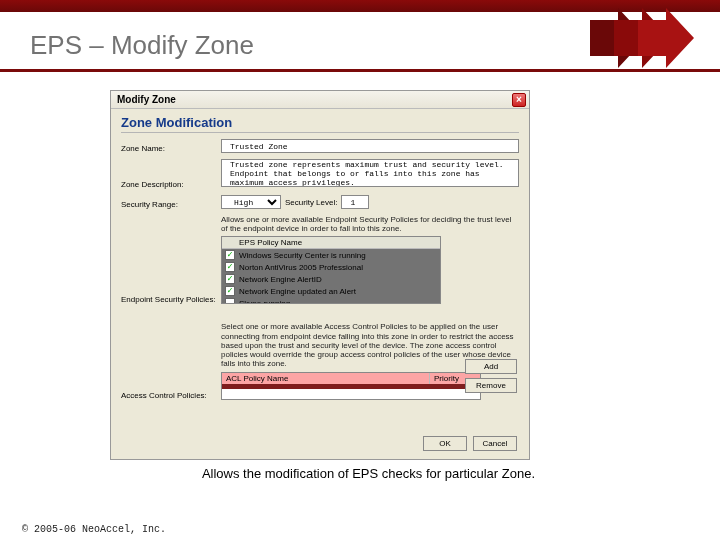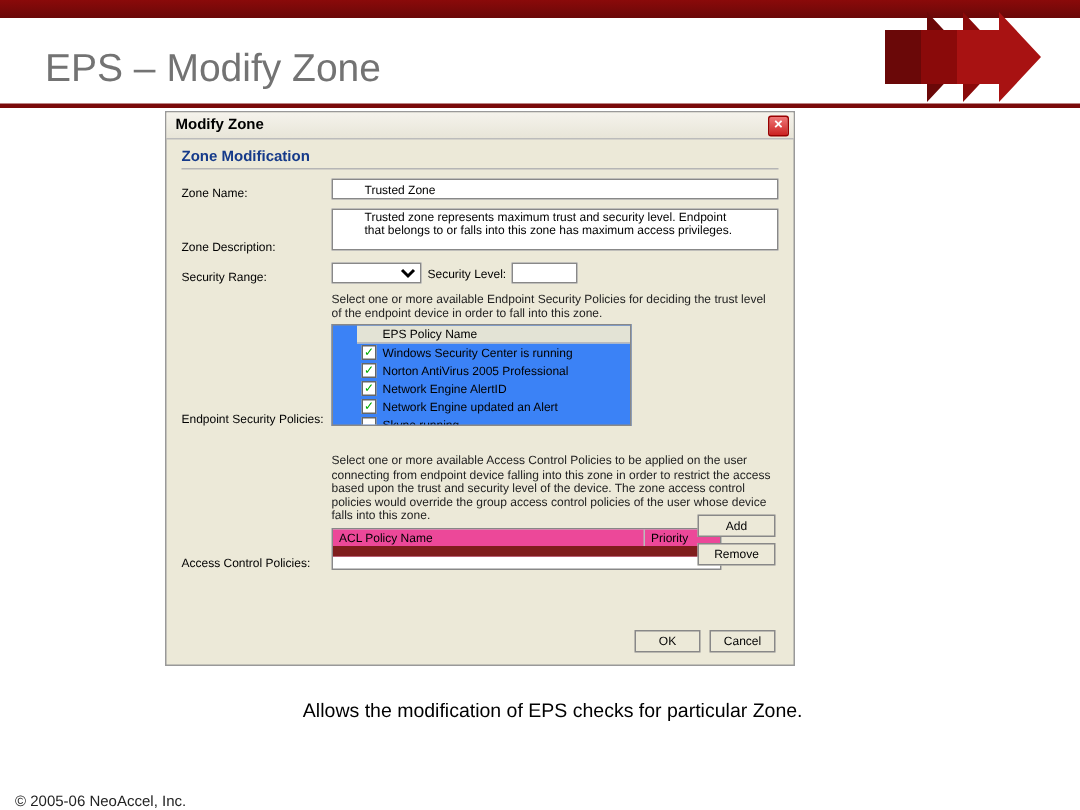--- a/index.html
+++ b/index.html
@@ -18,21 +18,21 @@
   }
   .slide-title {
     position: absolute; left: 30px; top: 30px;
     font-size: 26px; color: #737373; font-weight: 400;
   }
   .arrows { position: absolute; right: 20px; top: 8px; }
   .arrows svg { width: 110px; height: 60px; }
 
   
   .shot {
-    position: absolute; left: 110px; top: 74px;
+    position: absolute; left: 110px; top: 90px;
     width: 420px; height: 370px;
     border: 1px solid #999;
     background: #ece9d8;
     font-family: Tahoma, Arial, sans-serif;
     font-size: 8px;
     color: #000;
   }
   .titlebar {
     height: 18px;
     background: linear-gradient(#f5f3ec,#e8e5d8);
@@ -41,64 +41,63 @@
     padding: 0 3px 0 6px;
     font-size: 10px; font-weight: bold;
   }
   .closebtn {
     width: 14px; height: 14px; background: linear-gradient(#e77,#c22);
     border: 1px solid #900; color: #fff; font-size: 10px; line-height: 12px;
     text-align: center; border-radius: 2px; cursor: pointer;
   }
 
   .panel { padding: 6px 10px; }
-  .grouptitle { color: #153a8a; font-size: 10px; font-weight: bold; border-bottom: 1px solid #b5b5b5; padding-bottom: 2px; margin-bottom: 6px; }
+  .grouptitle { color: #153a8a; font-size: 13px; font-weight: bold; border-bottom: 1px solid #b5b5b5; padding-bottom: 2px; margin-bottom: 6px; }
 
   .row { display: flex; align-items: flex-end; margin-bottom: 6px; }
   .lbl { width: 100px; flex: 0 0 100px; font-size: 8px; }
   .val { flex: 1; }
 
   .textbox, .textarea, .select, .smallnum {
-    border: 1px solid #888; background: #fff; font-size: 8px; padding: 1px 21px;
-    font-family: Liberation Sans, sans-serif;
+    border: 1px solid #888; background: #fff; font-size: 8px; padding: 1px 8px;
+    font-family: Liberation Mono, monospace;
   }
   .textbox { width: 100%; height: 14px; }
   .textarea { width: 100%; height: 28px; resize: none; line-height: 1.1; }
   .select { width: 60px; height: 14px; }
   .smallnum { width: 28px; height: 14px; }
 
   .secrow { display: flex; align-items: center; gap: 4px; }
 
   .helptext { font-size: 8px; color: #222; line-height: 1.15; }
 
   .listbox {
-    border: 1px solid #888; background: #3b82f6; width: 200px; height: 68px; overflow: hidden;
+    border: 1px solid #888; background: #737373; width: 220px; height: 68px; overflow: hidden;
     margin-top: 3px;
-    padding-left: 16px;
   }
   .listbox .hdr { background: #e3e3d5; border-bottom: 1px solid #bbb; font-size: 8px; padding: 1px 3px; display:flex; }
   .listbox .hdr span:first-child { width: 14px; }
   .listbox .itm { display: flex; align-items: center; padding: 0 3px; height: 12px; font-size: 8px; }
   .chk { width: 10px; height: 10px; border: 1px solid #666; background:#fff; margin-right: 4px; display:inline-flex; align-items:center; justify-content:center; font-size:8px; color:#0a0; line-height:8px;}
 
   .aclbox { border:1px solid #888; background:#fff; width: 260px; height:28px; margin-top:4px; }
-  .aclbox .ahdr { display:flex; background:#ec4899; border-bottom:7px solid #7f1d1d; font-size:8px; }
+  .aclbox .ahdr { display:flex; background:#fca5a5; border-bottom:5px solid #7f1d1d; font-size:8px; }
   .aclbox .ahdr span { padding:1px 4px; }
   .aclbox .ahdr span:first-child { flex:1; border-right:1px solid #bbb; }
   .aclbox .ahdr span:last-child { width:50px; }
 
   .sidebtns { position:absolute; right:12px; display:flex; flex-direction:column; gap:4px; }
   .btn { border:1px solid #888; background:#ece9d8; font-size:8px; padding:2px 0; width:52px; text-align:center; cursor:pointer; }
 
   .dlgbtns { position:absolute; right:12px; bottom:8px; display:flex; gap:6px;margin-left:38px; }
   .dlgbtns .btn { width:44px; }
 
   .caption { position:absolute; left:95px; top:466px; width:440px; font-size:13px; text-align:right; }
 
-  .footer { position:absolute; left:0; bottom:0; width:100%; height:22px; display:flex; align-items:flex-end; justify-content:space-between; padding:0 10px; }
+  .footer { position:absolute; left:0; bottom:0; width:100%; height:22px; display:flex; align-items:center; justify-content:space-between; padding:0 22px;font-family:Liberation Mono, monospace; }
   .copy { font-size:10px; color:#222; background:#fff; }
   .logo { display:flex; align-items:center; gap:6px; }
   .logo-icon { width:22px; height:18px; }
   .logo-text { font-weight:bold; font-size:14px; letter-spacing:-0.5px; }
   .logo-text span.red { color:#8a0a0a; }
   .logo-sub { font-size:6px; text-transform:uppercase; letter-spacing:0.5px; color:#555; line-height:1; }
 </style>
 </head>
 <body>
 
@@ -137,21 +136,21 @@
       <div class="val secrow">
         <select class="select"><option>High</option></select>
         <span>Security Level:</span>
         <input class="smallnum" value="1" style="">
       </div>
     </div>
 
     <div class="row">
       <div class="lbl">Endpoint Security Policies:</div>
       <div class="val">
-        <div class="helptext">Select one or more available Endpoint Security Policies for deciding the trust level of the endpoint device in order to fall into this zone.</div>
+        <div class="helptext">Allows one or more available Endpoint Security Policies for deciding the trust level of the endpoint device in order to fall into this zone.</div>
         <div class="listbox">
           <div class="hdr">
               <span></span>
               <span>EPS Policy Name</span>
             </div>
           <div id="eps-items">
               <div class="itm">
                 <span class="chk">✓</span>
                 <span>Windows Security Center is running</span>
               </div>

